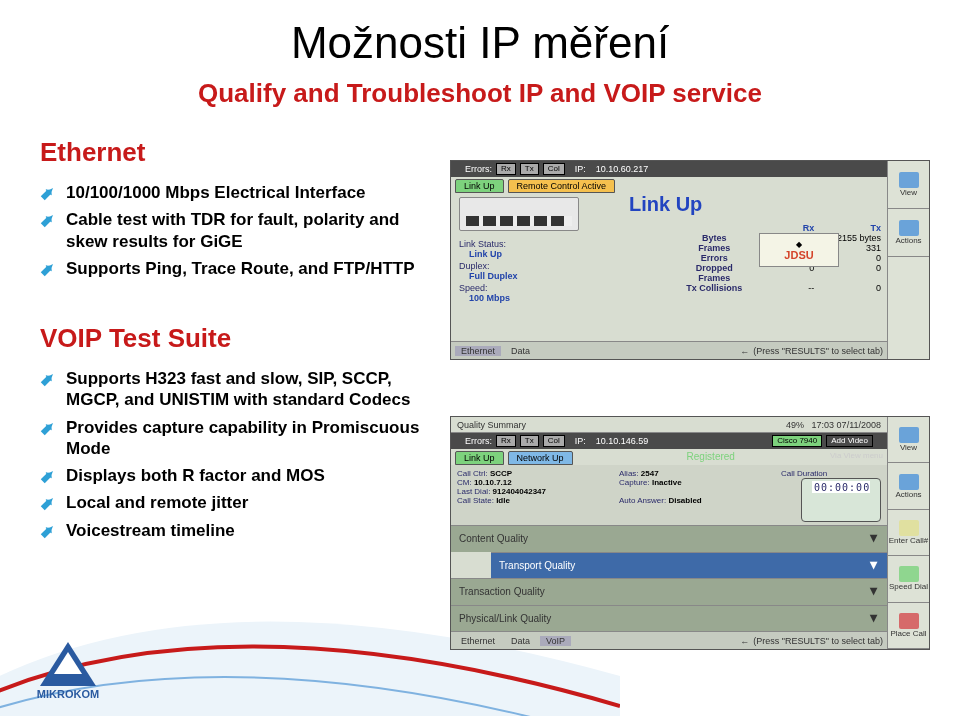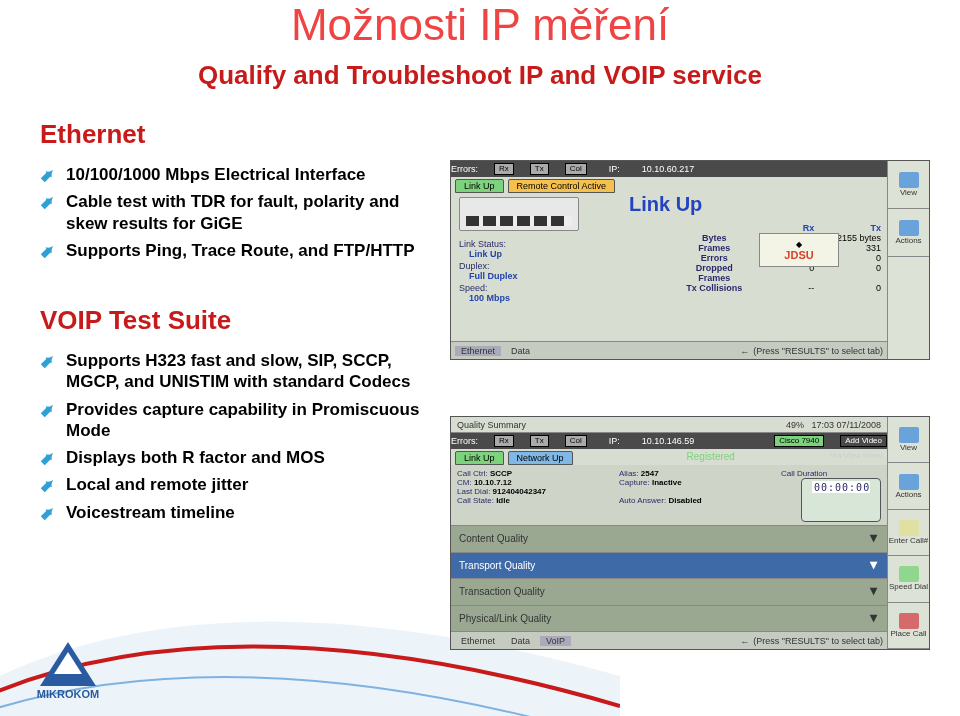--- a/index.html
+++ b/index.html
@@ -16,21 +16,22 @@
     bottom: -40px;
     left: -80px;
     width: 700px;
     height: 260px;
     z-index: 0;
   }
   .title {
     font-size: 44px;
     font-weight: 400;
     text-align: center;
-    color: #ef4444;
+    padding-top: 18px;
+    color: #000000;
   }
   .subtitle {
     font-size: 26px;
     font-weight: 700;
     color: #c71a1a;
     text-align: center;
     margin-top: 10px;
   }
   .content {
     position: relative;
@@ -75,22 +76,22 @@
     color: #000;
   }
   .shot1 { right: 30px; top: 160px; width: 480px; height: 200px; }
   .shot2 { right: 30px; top: 416px; width: 480px; height: 234px; }
   .topbar {
     background: #4a4a4a;
     color: #fff;
     height: 16px;
     display: flex;
     align-items: center;
-    padding: 0 0;
-    gap: 16px;
+    padding: 0 14px;
+    gap: 4px;
     font-size: 9px;
   }
   .tb-label { color: #fff; }
   .tb-box {
     background: #aaa;
     color: #000;
     padding: 0 4px;
     border: 1px solid #000;
     line-height: 10px;
     font-size: 8px;
@@ -216,21 +217,21 @@
   }
   .qbars {
     position: absolute; left: 0; right: 42px; top: 108px; bottom: 18px;
     display: flex; flex-direction: column; text-align: right;
   }
   .qbar {
     flex: 1; border-top: 1px solid #888; padding: 4px 8px;
     font-size: 10px; color: #fff; display: flex; align-items: center;
   }
   .qbar.c1 { background: #9aa892; color: #333; }
-  .qbar.c2 { background: #3e6aa8; }
+  .qbar.c2 { background: #3e6aa8; margin-left: 40px; }
   .qbar.c3 { background: #9aa892; color: #333; }
   .qbar.c4 { background: #9aa892; color: #333; }
   .qbar .tri { margin-left: auto; color: #333; transform: rotate(90deg); }
   .logo {
     position: absolute;
     bottom: 4px; left: 18px;
     width: 100px; height: 70px;
     display: flex; flex-direction: column; align-items: center;
   }
   .logo .tri {

